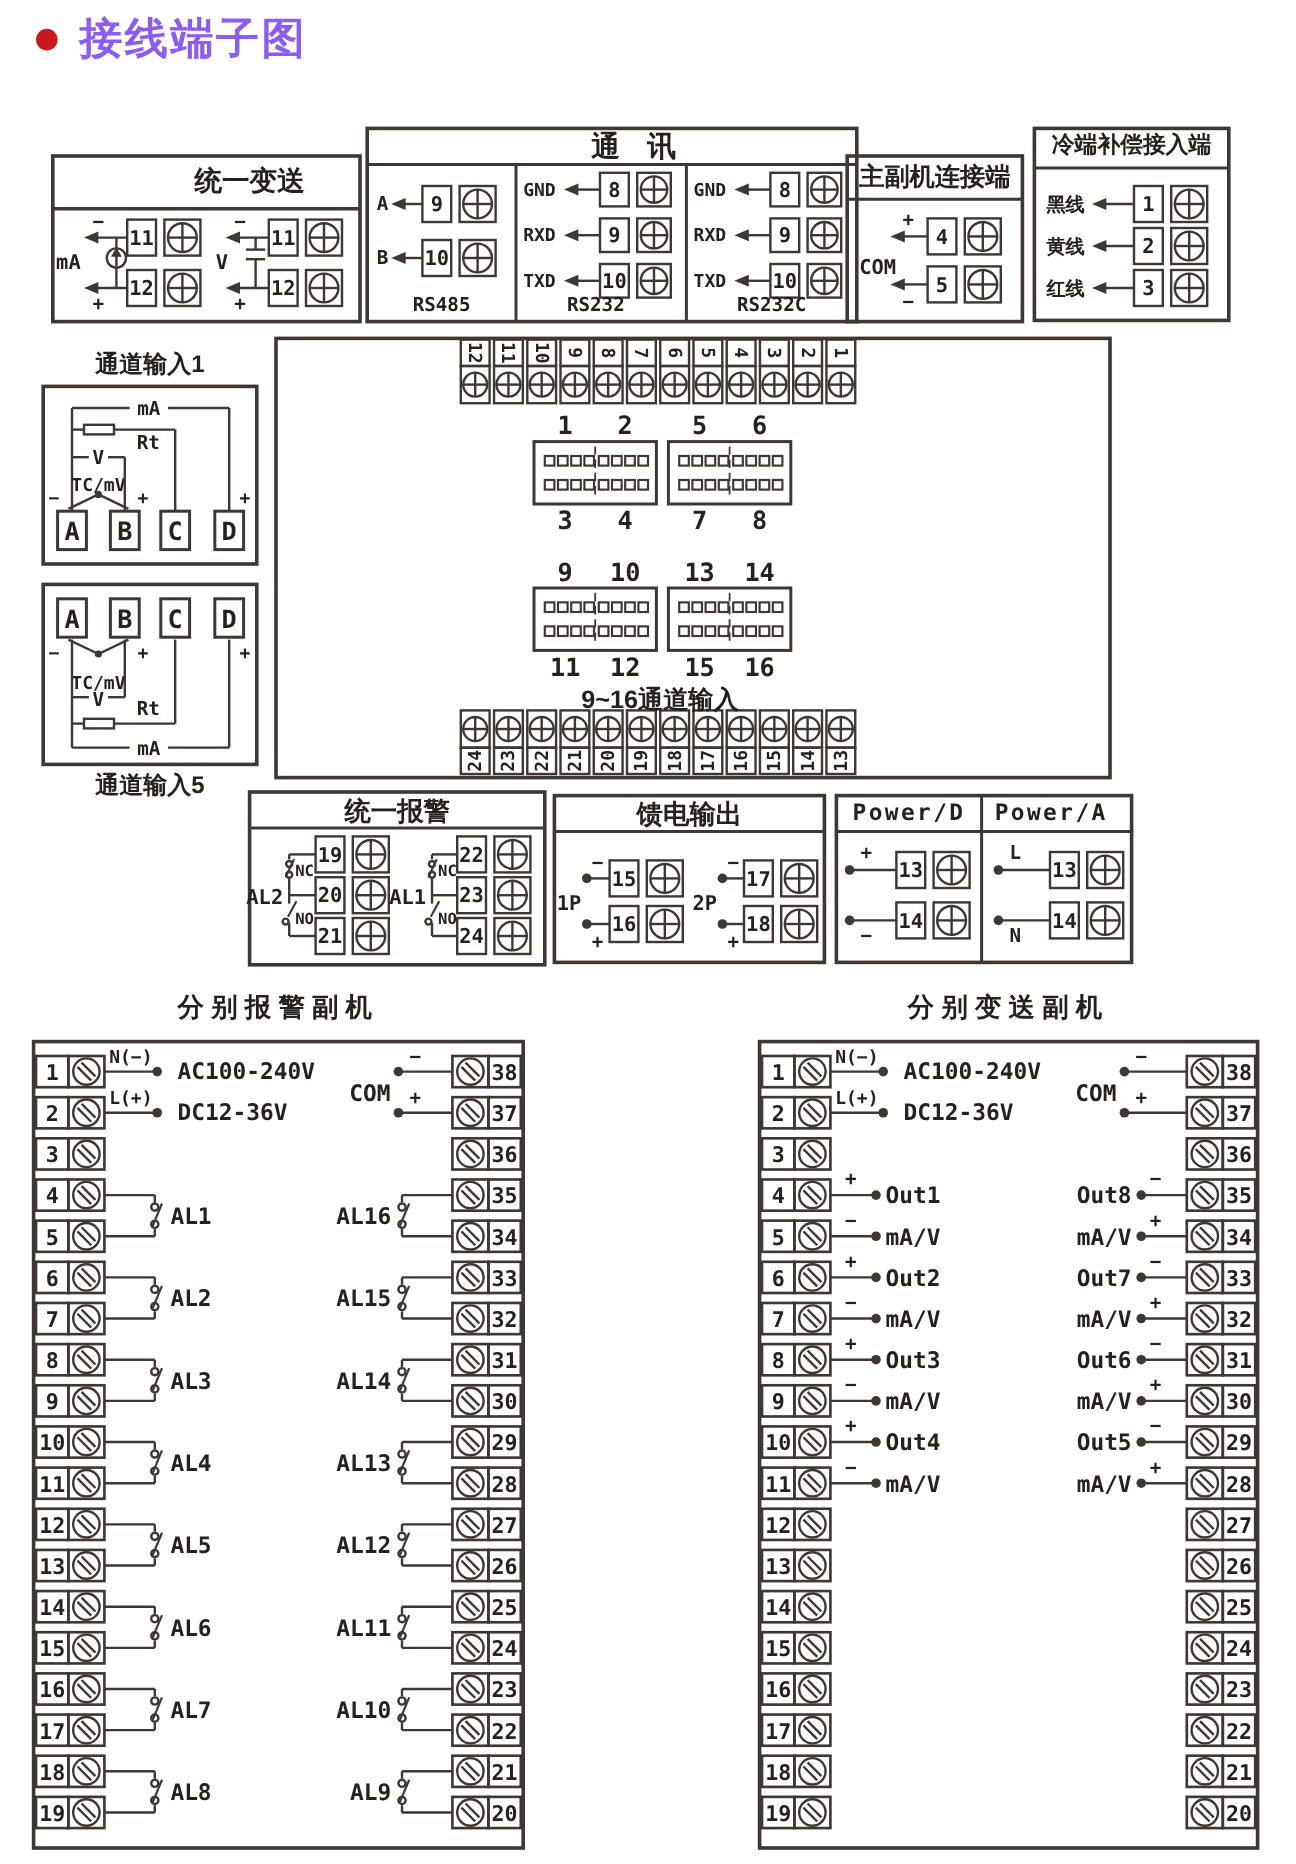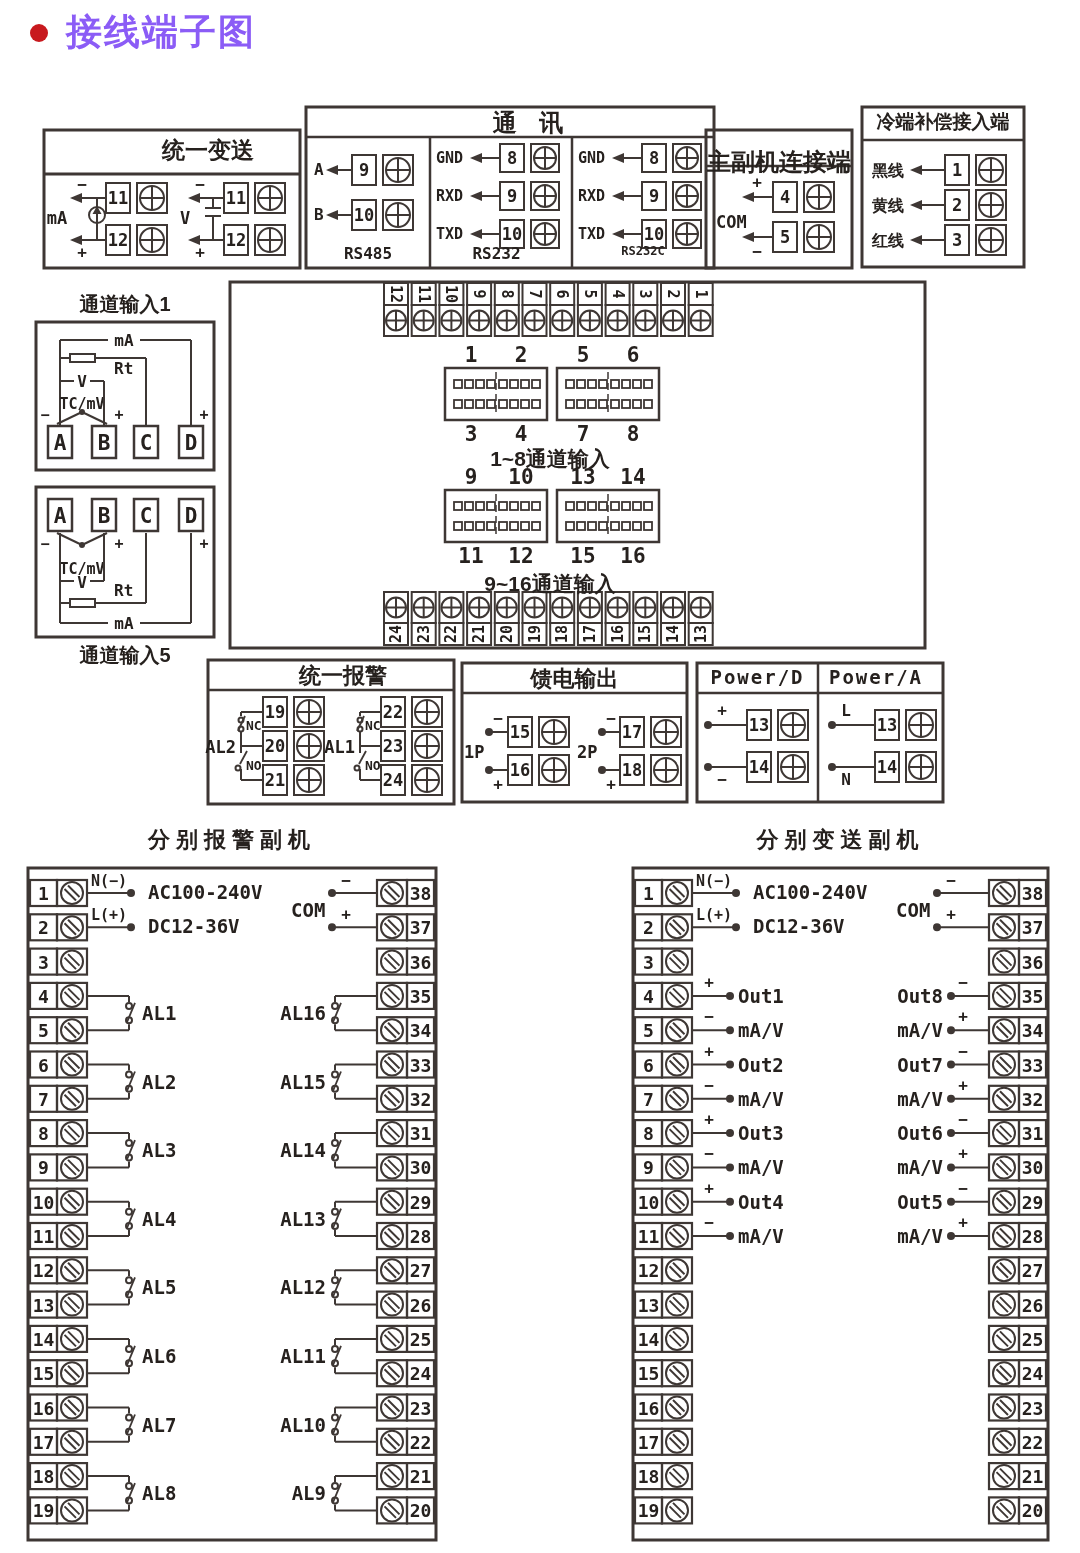--- a/index.html
+++ b/index.html
@@ -1369,26 +1369,25 @@
 
   <div class="hdr">
     <span class="bullet"></span>
     <span class="pgtitle">接线端子图</span>
   </div>
 
   <div class="lbl" style="left:44px;top:137px;width:256px;font-size:23px;margin-left:36px;">统一变送</div>
   <div class="lbl" style="left:306px;top:109px;width:452px;font-size:24px;letter-spacing:8px;text-align:center;">通 讯</div>
   <div class="lbl mono" style="left:306px;top:245px;width:124px;font-size:16px;">RS485</div>
   <div class="lbl mono" style="left:430px;top:245px;width:133px;font-size:16px;">RS232</div>
-  <div class="lbl mono" style="left:572px;top:245px;width:142px;font-size:12px;">RS232C</div>
-  <div class="lbl" style="left:706px;top:136px;width:146px;font-size:24px;margin-top:12px;">主副机连接端</div>
+  <div class="lbl mono" style="left:572px;top:245px;width:142px;font-size:16px;">RS232C</div>
+  <div class="lbl" style="left:706px;top:136px;width:146px;font-size:21px;">主副机连接端</div>
   <div class="lbl" style="left:862px;top:111px;width:162px;font-size:19px;">冷端补偿接入端</div>
   <div class="lbl" style="left:36px;top:293px;width:178px;font-size:20px;">通道输入1</div>
   <div class="lbl" style="left:36px;top:644px;width:178px;font-size:20px;">通道输入5</div>
-  <div class="lbl" style="left:310px;top:447px;width:480px;font-size:21px;">1~8通道输入</div>
   <div class="lbl" style="left:310px;top:572px;width:480px;font-size:21px;">9~16通道输入</div>
-  <div class="lbl" style="left:208px;top:663px;width:246px;font-size:22px;padding-left:12px;">统一报警</div>
+  <div class="lbl" style="left:208px;top:663px;width:246px;font-size:22px;">统一报警</div>
   <div class="lbl" style="left:462px;top:666px;width:225px;font-size:22px;">馈电输出</div>
   <div class="lbl mono" style="left:697px;top:667px;width:121px;font-size:19px;letter-spacing:2px;">Power/D</div>
   <div class="lbl mono" style="left:818px;top:667px;width:116px;font-size:19px;letter-spacing:2px;">Power/A</div>
   <div class="lbl" style="left:28px;top:827px;width:408px;font-size:22px;letter-spacing:6px;">分别报警副机</div>
   <div class="lbl" style="left:633px;top:827px;width:415px;font-size:22px;letter-spacing:6px;">分别变送副机</div>
 </div>
 
 </body></html>

